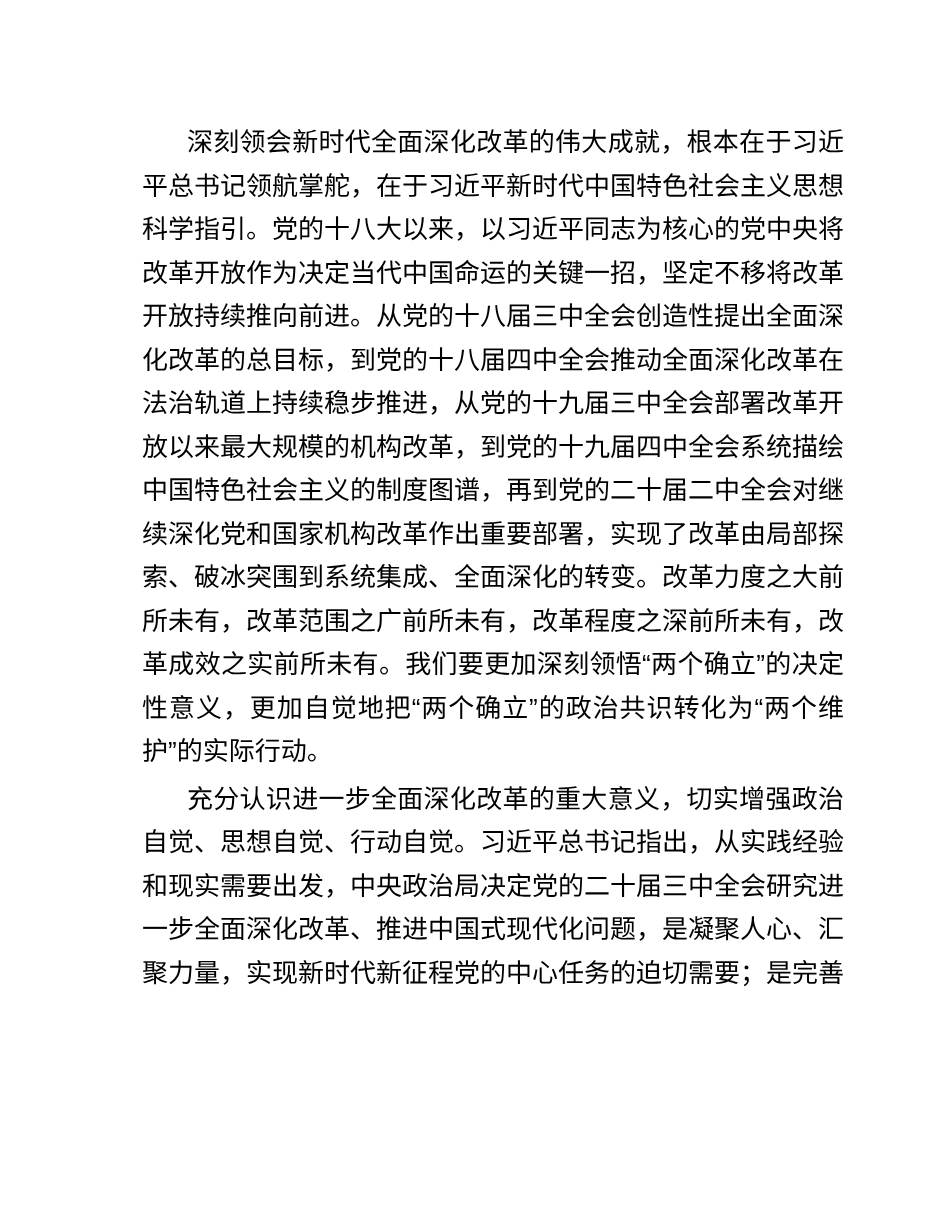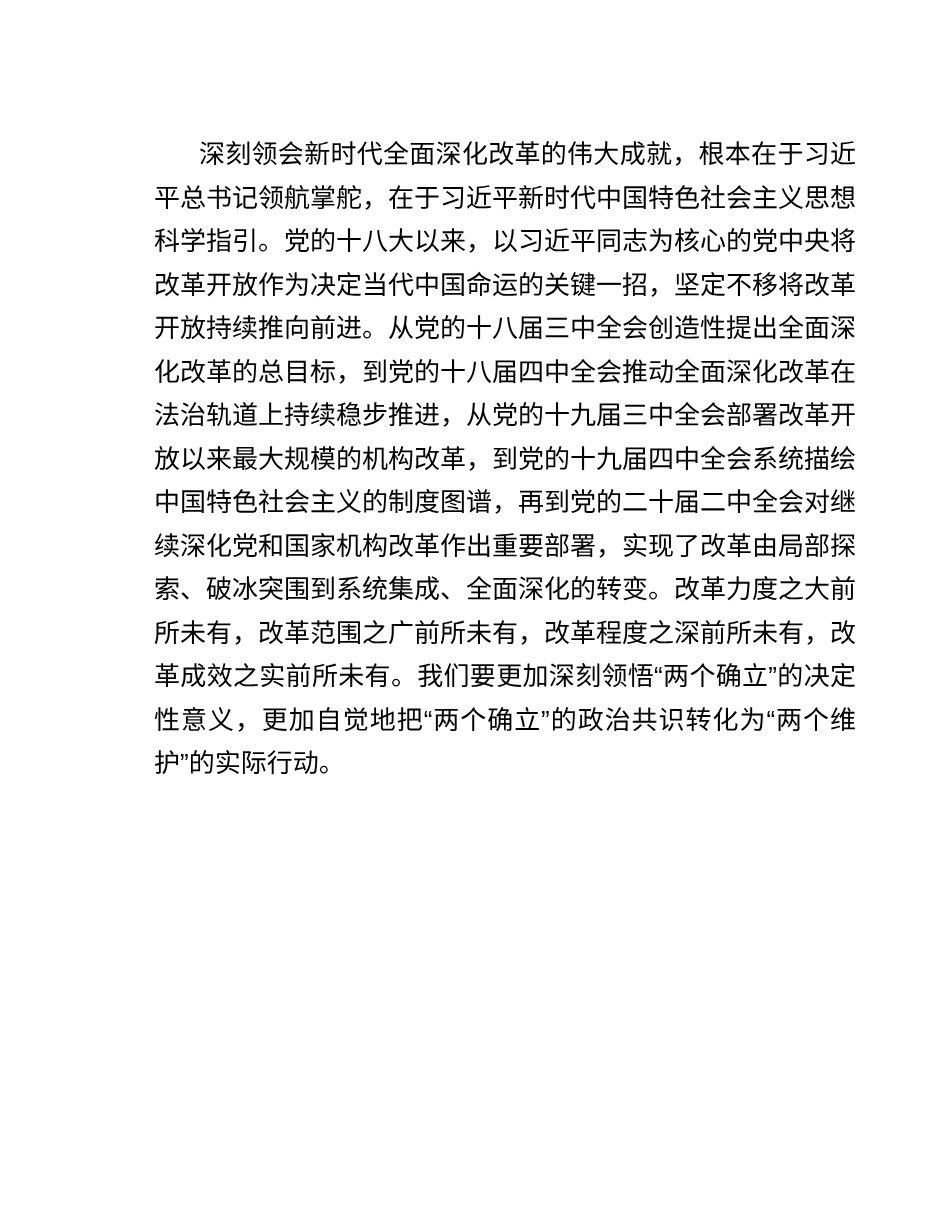--- a/index.html
+++ b/index.html
@@ -14,31 +14,32 @@
   }
   .page {
     box-sizing: border-box;
     width: 950px;
     height: 1230px;
     background: #ffffff;
     padding: 117px 110px 0 138px;
   }
   .para {
     width: 702px;
-    margin: 16px;
+    margin: 4px;
     padding: 0;
     font-family: "Liberation Sans", "DejaVu Sans", sans-serif;
     font-size: 26px;
     line-height: 43.5px;
     color: #000000;
     text-align: justify;
     text-justify: inter-character;
     text-indent: 45px;
     word-break: break-all;
     overflow-wrap: break-word;
   }
 </style>
 </head>
 <body>
 
 <div class="page">
   <p class="para">深刻领会新时代全面深化改革的伟大成就，根本在于习近平总书记领航掌舵，在于习近平新时代中国特色社会主义思想科学指引。党的十八大以来，以习近平同志为核心的党中央将改革开放作为决定当代中国命运的关键一招，坚定不移将改革开放持续推向前进。从党的十八届三中全会创造性提出全面深化改革的总目标，到党的十八届四中全会推动全面深化改革在法治轨道上持续稳步推进，从党的十九届三中全会部署改革开放以来最大规模的机构改革，到党的十九届四中全会系统描绘中国特色社会主义的制度图谱，再到党的二十届二中全会对继续深化党和国家机构改革作出重要部署，实现了改革由局部探索、破冰突围到系统集成、全面深化的转变。改革力度之大前所未有，改革范围之广前所未有，改革程度之深前所未有，改革成效之实前所未有。我们要更加深刻领悟“两个确立”的决定性意义，更加自觉地把“两个确立”的政治共识转化为“两个维护”的实际行动。</p>
+  <p class="para">充分认识进一步全面深化改革的重大意义，切实增强政治自觉、思想自觉、行动自觉。习近平总书记指出，从实践经验和现实需要出发，中央政治局决定党的二十届三中全会研究进一步全面深化改革、推进中国式现代化问题，是凝聚人心、汇聚力量，实现新时代新征程党的中心任务的迫切需要；是完善</p>
 </div>
 
 </body></html>

